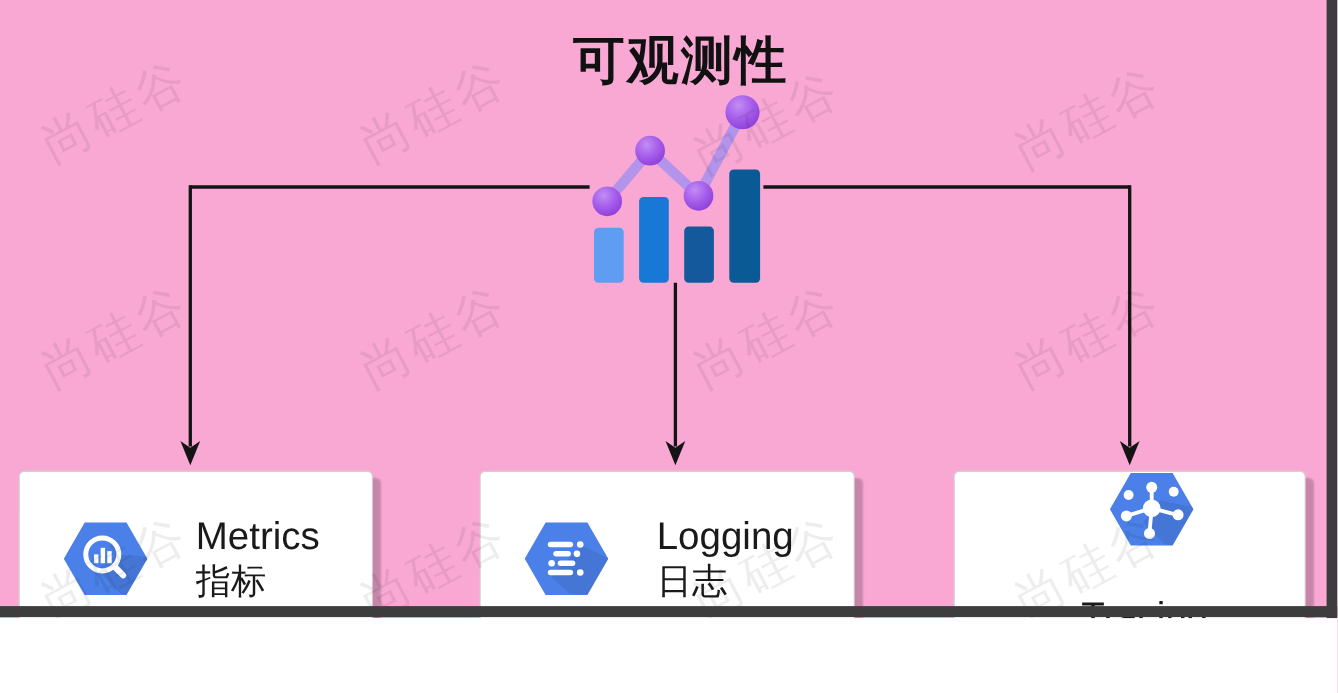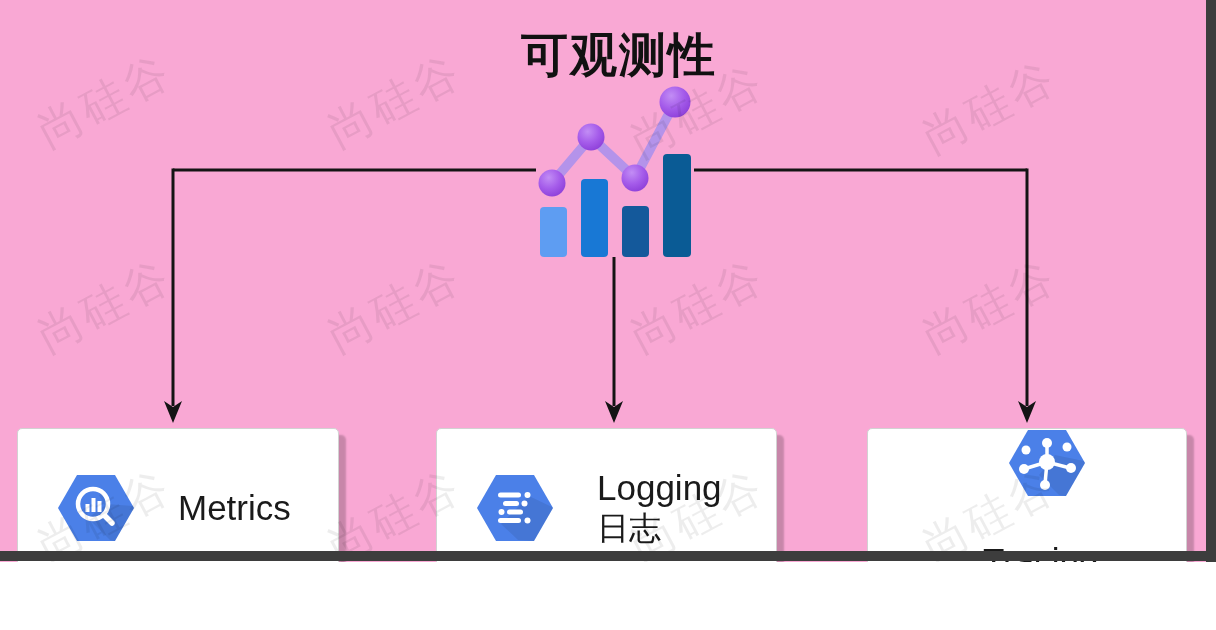--- a/index.html
+++ b/index.html
@@ -145,20 +145,21 @@
       <polygon points="0,34 19,1 57,1 76,34 57,67 19,67" fill="#4B80E8"></polygon>
       <polygon points="30,44 52,66 57,67 76,34 75,32 49,30" fill="#000000" opacity="0.08"></polygon>
       <circle cx="35" cy="30" r="15" fill="none" stroke="#ffffff" stroke-width="4.5"></circle>
       <rect x="27.5" y="30" width="4" height="8" fill="#ffffff"></rect>
       <rect x="33.5" y="24" width="4" height="14" fill="#ffffff"></rect>
       <rect x="39.5" y="27" width="4" height="11" fill="#ffffff"></rect>
       <line x1="46" y1="41" x2="54" y2="49" stroke="#ffffff" stroke-width="5.5" stroke-linecap="round"></line>
     </svg>
     <div class="labels">
       <div class="en">Metrics</div>
+      <div class="zh">指标</div>
     </div>
   </div>
 
   <div class="card card-2">
     <svg class="hex-icon" width="76" height="68" viewBox="0 0 76 68" xmlns="http://www.w3.org/2000/svg">
       <polygon points="0,34 19,1 57,1 76,34 57,67 19,67" fill="#4B80E8"></polygon>
       <polygon points="24,50 41,66 57,67 76,34 75,33 52,22" fill="#000000" opacity="0.08"></polygon>
       <g fill="#ffffff">
         <rect x="21" y="18.5" width="23" height="5" rx="2.5"></rect>
         <circle cx="50.5" cy="21" r="3"></circle>

